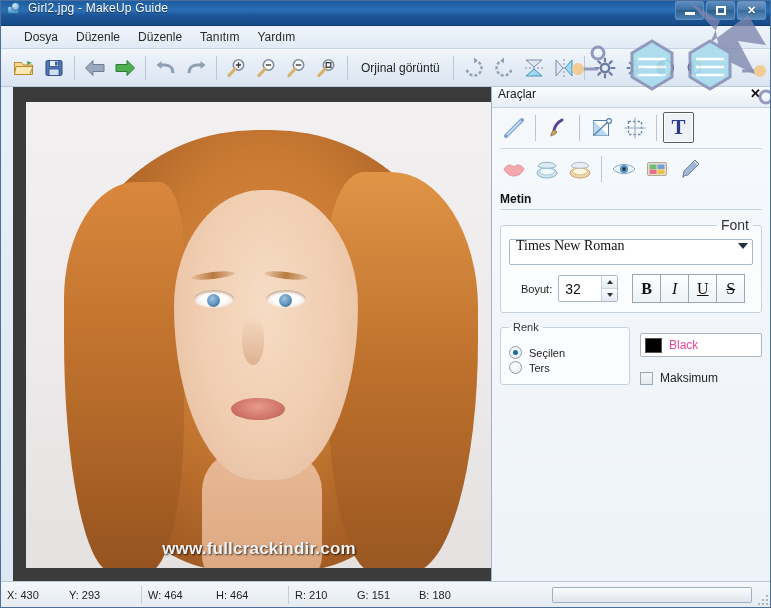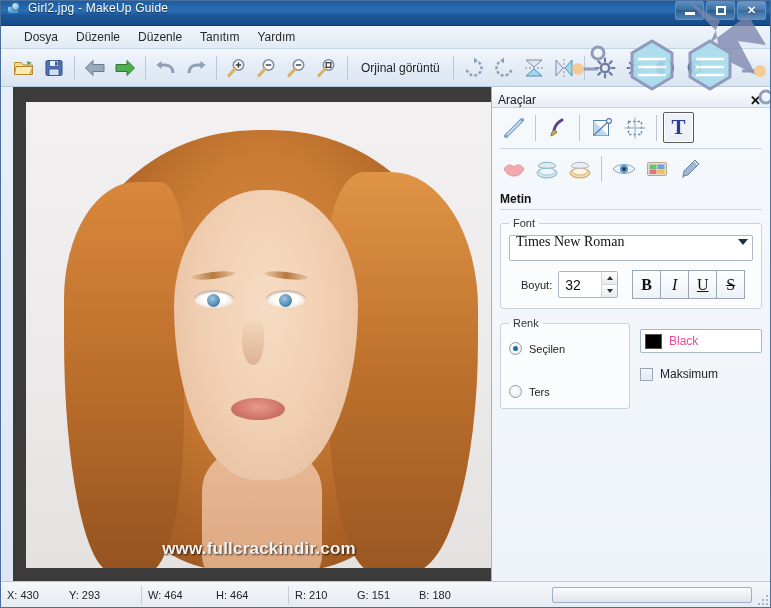--- a/index.html
+++ b/index.html
@@ -139,21 +139,21 @@
     pointer-events:none;
   }
 
   
   #panel {
     position:absolute; right:0; top:86px; width:279px; bottom:26px;
     background: linear-gradient(180deg,#f6f9fc,#eef3f9);
     border-left: 1px solid #9db4cc;
   }
   #panel-header {
-    height:21px; display:flex; align-items:flex-end;
+    height:21px; display:flex; align-items:flex-start;
     background: linear-gradient(180deg,#fbfcfe,#e8eef6);
     border-bottom:1px solid #c3d2e2;
     padding:0 6px;
   }
   #panel-title { font-size:12px; color:#1a1a1a; }
   #panel-close {
     margin-left:auto; font-size:13px; font-weight:bold; color:#111;
     line-height:1; cursor:default; padding:0 3px;
   }
   .tool-row { display:flex; align-items:center; padding:4px 6px 2px 6px; gap:2px; }
@@ -172,21 +172,21 @@
     font-size:12px; font-weight:bold; color:#111; padding: 6px 8px 3px 8px;
   }
   #section-rule { height:1px; background:#c9d6e3; margin: 0 8px 7px 8px; }
 
   fieldset.grp {
     margin: 0 8px 8px 8px;
     border:1px solid #c6d2de; border-radius:3px;
     padding: 6px 8px 9px 8px;
     background:#fbfcfe;
   }
-  fieldset.grp legend { font-size:11px; color:#333; padding:0 4px; }
+  fieldset.grp legend { font-size:14px; color:#333; padding:0 4px;text-align:right; }
 
   .combo {
     height:26px; border:1px solid #a9b7c6; background:#ffffff;
     display:flex; align-items:center; padding:0 4px 12px 6px;
     border-radius:2px; cursor:default;
   }
   .combo .cval { font-size:14px; color:#111; font-family:"Liberation Serif", serif; }
   .combo .arrow {
     margin-left:auto; width:0; height:0;
     border-left:5px solid transparent; border-right:5px solid transparent;
@@ -626,21 +626,21 @@
       </div>
     </fieldset>
 
     <div id="renk-wrap">
       <fieldset class="renk">
         <legend>Renk</legend>
         <div class="radio-row">
           <span class="radio on"></span>
           <span class="radio-lbl">Seçilen</span>
         </div>
-        <div class="radio-row" style="margin-top:30px;">
+        <div class="radio-row" style="margin-top:2px;">
           <span class="radio"></span>
           <span class="radio-lbl">Ters</span>
         </div>
       </fieldset>
 
       <div class="right-col">
         <div class="color-combo">
           <span class="swatch" style="background: rgb(0, 0, 0);"></span>
           <span class="color-name">Black</span>
           <span class="arrow" style="margin-left:auto;"></span>

